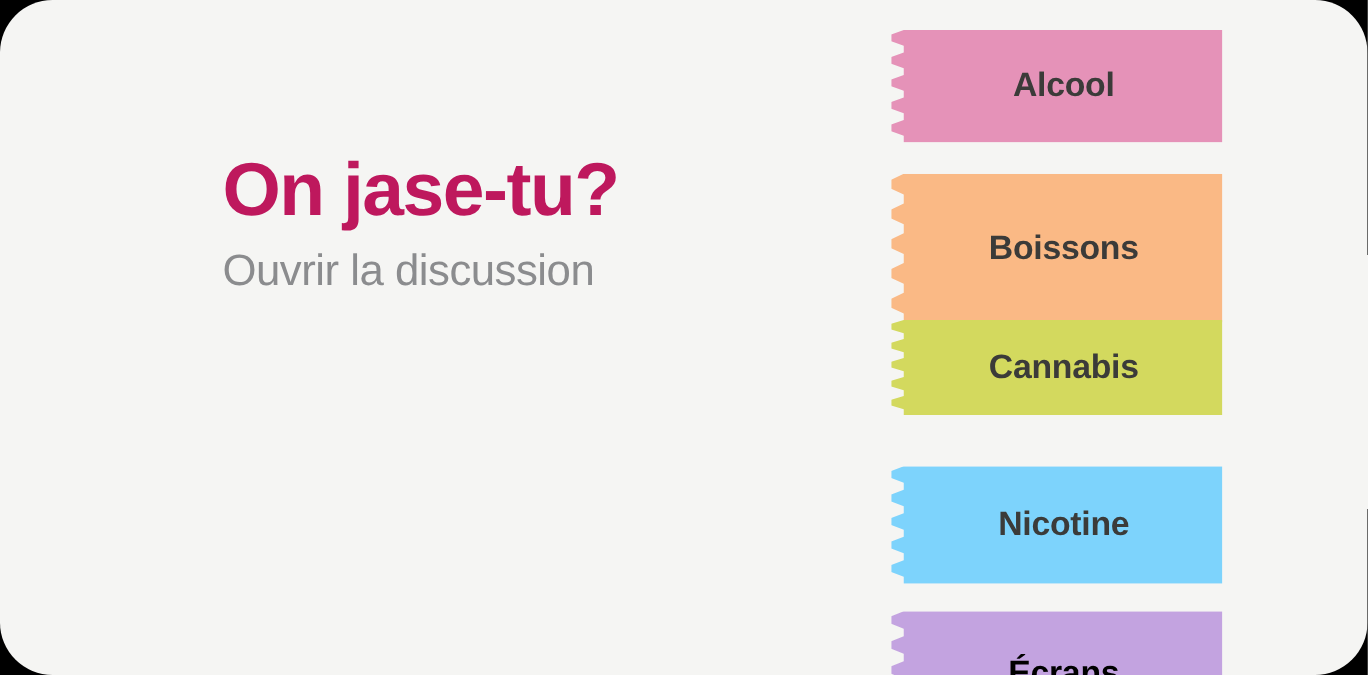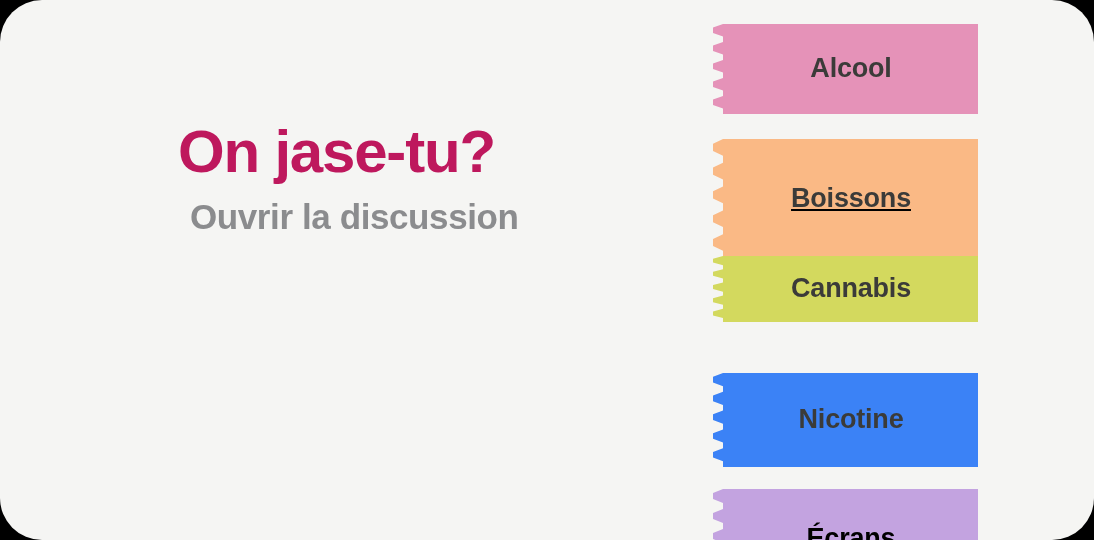--- a/index.html
+++ b/index.html
@@ -38,26 +38,26 @@
     font-size: 60px;
     line-height: 1.0;
     letter-spacing: -1.2px;
     color: #494947;
     margin: 0 0 14px 0;
     white-space: nowrap;
   }
 
   #page-subtitle {
     font-family: "Liberation Sans", sans-serif;
-    font-weight: 700;
+    font-weight: 400;
     font-size: 35px;
     line-height: 1.20;
     letter-spacing: -0.4px;
     color: #8b8c8e;
-    margin: 12px;
+    margin: 0;
   }
   #page-subtitle .sub-line {
     display: block;
   }
 
   
   #tag-column {
     position: absolute;
     left: 710px;
     top: 0;
@@ -98,22 +98,22 @@
     font-weight: bold;
     font-size: 27px;
     line-height: 1.18;
     letter-spacing: -0.2px;
     color: #3b3b39;
     text-align: center;
   }
 
   
   #tag-0 { top: -12px;  height: 90px; }
-  #tag-1 { top: 103px;  height: 119px; text-decoration: underline; }
-  #tag-2 { top: 220px;  height: 66px; }
+  #tag-1 { top: 103px;  height: 119px; }
+  #tag-2 { top: 220px;  height: 76px; }
   #tag-3 { top: 337px;  height: 94px; }
   #tag-4 { top: 453px;  height: 100px; }
 </style>
 </head>
 <body>
 
 <div id="card" style="background: rgb(245, 245, 243); border-radius: 42px;">
 
   <div id="text-block">
     <h1 id="page-title" style="color: #be185d;">On jase-tu?</h1>
@@ -131,21 +131,21 @@
     <div class="tag" id="tag-1" style="background-color: rgb(250, 185, 133);">
       <span class="tag-label" style="color: rgb(59, 59, 57);">
         <span>Boissons</span><br>
       </span>
     </div>
 
     <div class="tag" id="tag-2" style="background-color: rgb(211, 217, 94);">
       <span class="tag-label" style="color: rgb(59, 59, 57);">Cannabis</span>
     </div>
 
-    <div class="tag" id="tag-3" style="background-color: #3b82f6;">
+    <div class="tag" id="tag-3" style="background-color: #7dd3fc;">
       <span class="tag-label" style="color: rgb(59, 59, 57);">Nicotine</span>
     </div>
 
     <div class="tag" id="tag-4" style="background-color: rgb(195, 163, 224);">
       <span class="tag-label" style="color: #000000;">Écrans</span>
     </div>
 
   </div>
 </div>
 

